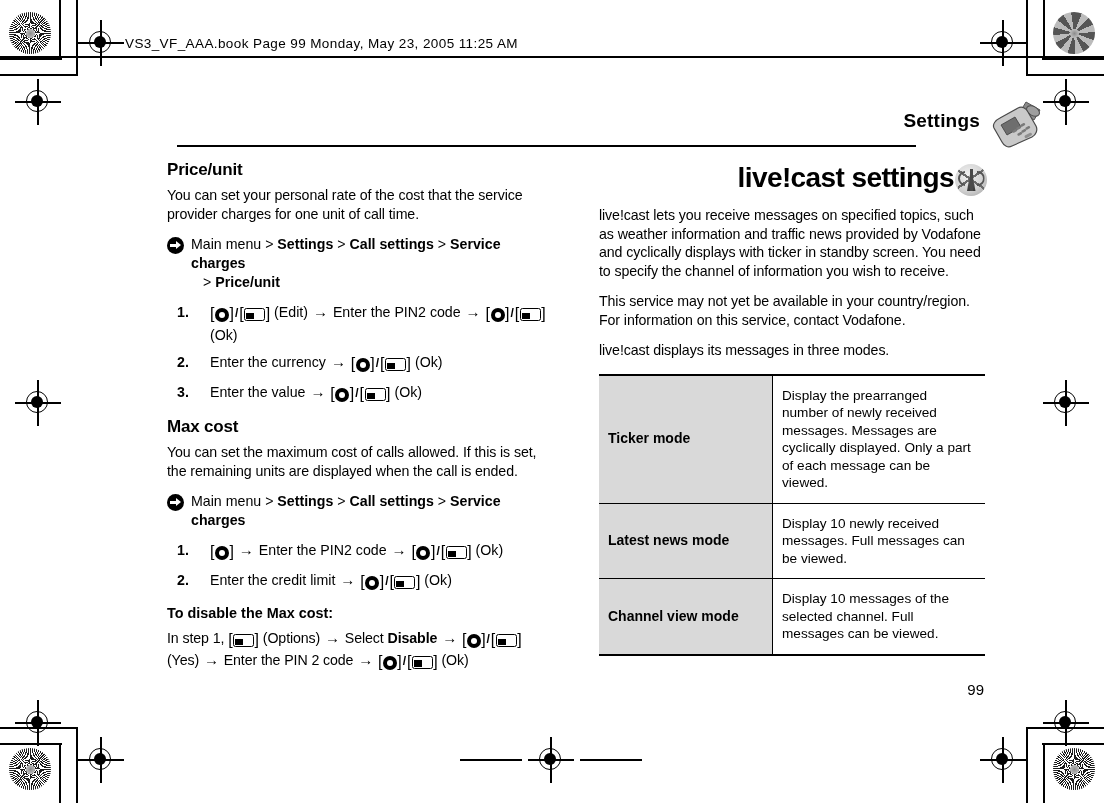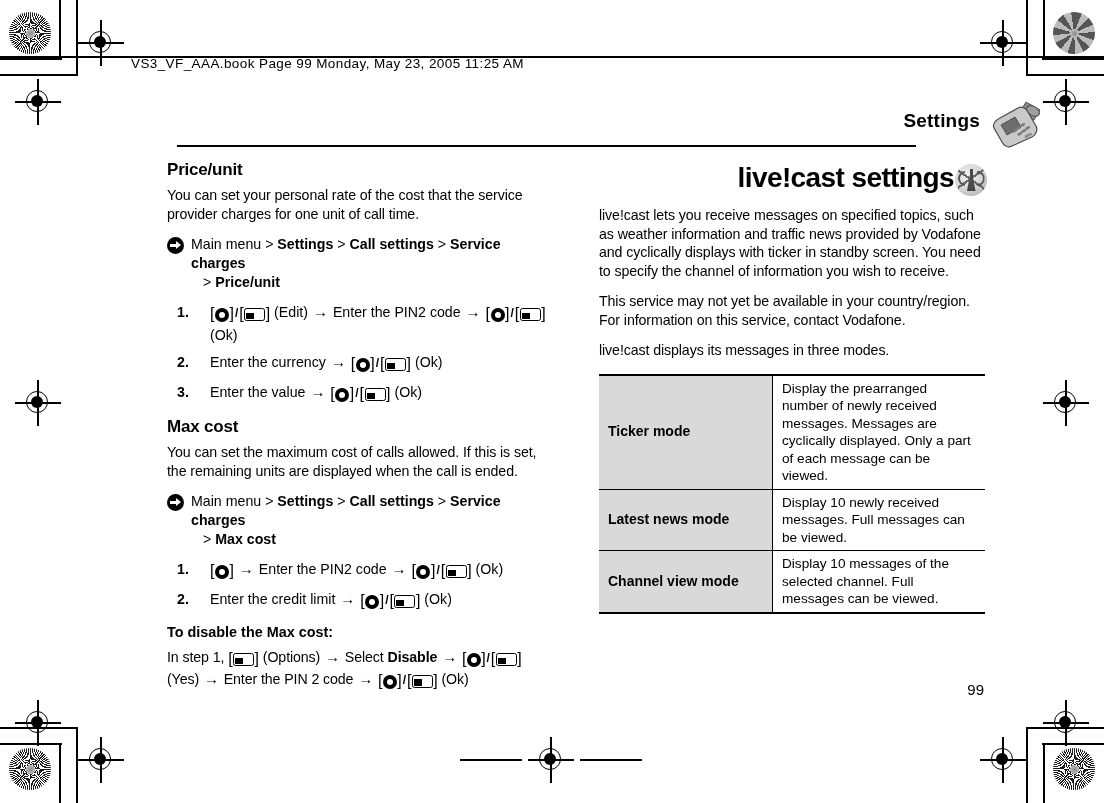--- a/index.html
+++ b/index.html
@@ -72,27 +72,26 @@
   }
 
   .crop-line {
     position: absolute;
     background: #000;
   }
 
   
   .book-info {
     position: absolute;
-    left: 131px;
+    left: 125px;
     top: 36px;
     font-size: 13.5px;
     letter-spacing: 0.4px;
     white-space: nowrap;
     color: #000;
-    margin-top: 20px;
   }
   .book-info-rule {
     position: absolute;
     left: 60px;
     top: 56px;
     width: 1044px;
     height: 1.6px;
     background: #000;
   }
   .book-info-rule-left {
@@ -327,21 +326,21 @@
   }
 
   
   table.modes {
     border-collapse: collapse;
     width: 386px;
     margin-top: 14px;
   }
   table.modes td {
     border: 1.3px solid #000;
-    padding: 4px 9px;
+    padding: 11px 9px;
     font-size: 13.6px;
     line-height: 17.5px;
     vertical-align: middle;
   }
   table.modes td.mode-name {
     width: 155px;
     background: #d9d9d9;
     font-weight: bold;
     font-size: 14px;
   }
@@ -499,21 +498,21 @@
   <ol class="steps">
       <li><span class="num">1.</span><span class="key"><span class="bracket">[</span><span class="key-center"></span><span class="bracket">]</span></span><span class="slash">/</span><span class="key"><span class="bracket">[</span><span class="key-soft"></span><span class="bracket">]</span></span><span> (Edit) </span><span class="arrow">→</span><span> Enter the PIN2 code </span><span class="arrow">→</span><span> </span><span class="key"><span class="bracket">[</span><span class="key-center"></span><span class="bracket">]</span></span><span class="slash">/</span><span class="key"><span class="bracket">[</span><span class="key-soft"></span><span class="bracket">]</span></span><span> (Ok)</span></li>
       <li><span class="num">2.</span><span>Enter the currency </span><span class="arrow">→</span><span> </span><span class="key"><span class="bracket">[</span><span class="key-center"></span><span class="bracket">]</span></span><span class="slash">/</span><span class="key"><span class="bracket">[</span><span class="key-soft"></span><span class="bracket">]</span></span><span> (Ok)</span></li>
       <li><span class="num">3.</span><span>Enter the value </span><span class="arrow">→</span><span> </span><span class="key"><span class="bracket">[</span><span class="key-center"></span><span class="bracket">]</span></span><span class="slash">/</span><span class="key"><span class="bracket">[</span><span class="key-soft"></span><span class="bracket">]</span></span><span> (Ok)</span></li>
     </ol>
 
   <h2 class="section-title">Max cost</h2>
   <p class="body">You can set the maximum cost of calls allowed. If this is set, the remaining units are displayed when the call is ended.</p>
   <div class="nav-path">
     <span class="nav-arrow-icon"></span>
-    <span><span>Main menu </span><span class="sep">&gt; </span><b>Settings </b><span class="sep">&gt; </span><b>Call settings </b><span class="sep">&gt; </span><b>Service charges </b><span class="cont"><span class="sep">&gt; </span><b>Max cost</b></span></span>
+    <span><span>Main menu </span><span class="sep">&gt; </span><b>Settings </b><span class="sep">&gt; </span><b>Call settings </b><span class="sep">&gt; </span><b>Service charges </b></span>
   </div>
   <ol class="steps">
       <li><span class="num">1.</span><span class="key"><span class="bracket">[</span><span class="key-center"></span><span class="bracket">]</span></span><span> </span><span class="arrow">→</span><span> Enter the PIN2 code </span><span class="arrow">→</span><span> </span><span class="key"><span class="bracket">[</span><span class="key-center"></span><span class="bracket">]</span></span><span class="slash">/</span><span class="key"><span class="bracket">[</span><span class="key-soft"></span><span class="bracket">]</span></span><span> (Ok)</span></li>
       <li><span class="num">2.</span><span>Enter the credit limit </span><span class="arrow">→</span><span> </span><span class="key"><span class="bracket">[</span><span class="key-center"></span><span class="bracket">]</span></span><span class="slash">/</span><span class="key"><span class="bracket">[</span><span class="key-soft"></span><span class="bracket">]</span></span><span> (Ok)</span></li>
     </ol>
 
   <h3 class="sub-title">To disable the Max cost:</h3>
   <p class="body"><span>In step 1, </span><span class="key"><span class="bracket">[</span><span class="key-soft"></span><span class="bracket">]</span></span><span> (Options) </span><span class="arrow">→</span><span> Select </span><b>Disable</b><span> </span><span class="arrow">→</span><span> </span><span class="key"><span class="bracket">[</span><span class="key-center"></span><span class="bracket">]</span></span><span class="slash">/</span><span class="key"><span class="bracket">[</span><span class="key-soft"></span><span class="bracket">]</span></span><span> (Yes) </span><span class="arrow">→</span><span> Enter the PIN 2 code </span><span class="arrow">→</span><span> </span><span class="key"><span class="bracket">[</span><span class="key-center"></span><span class="bracket">]</span></span><span class="slash">/</span><span class="key"><span class="bracket">[</span><span class="key-soft"></span><span class="bracket">]</span></span><span> (Ok)</span></p>
 </div>
 

